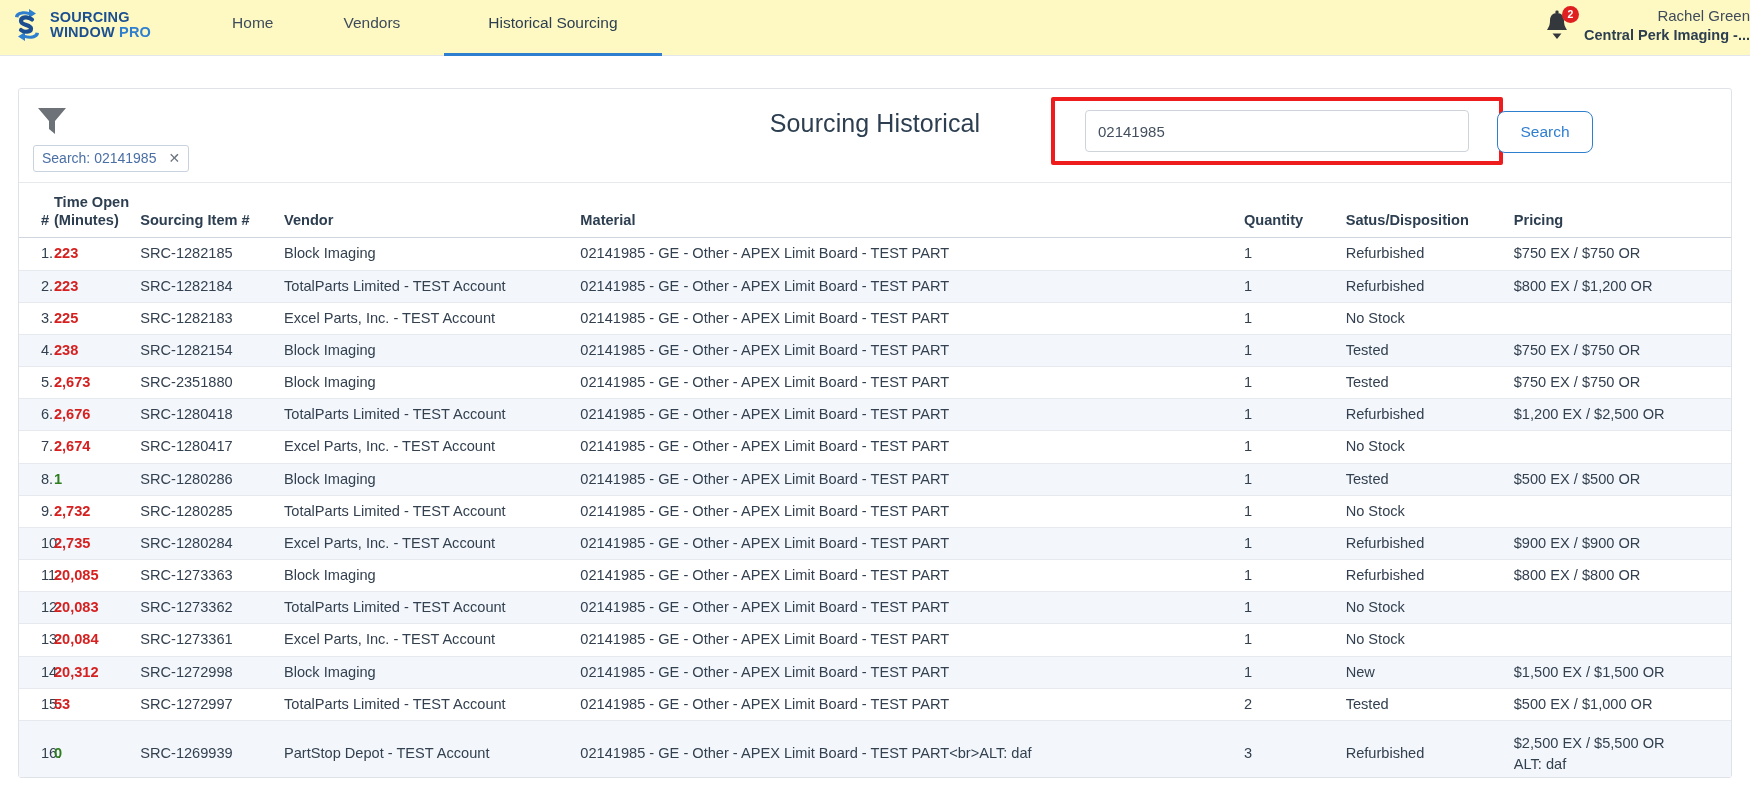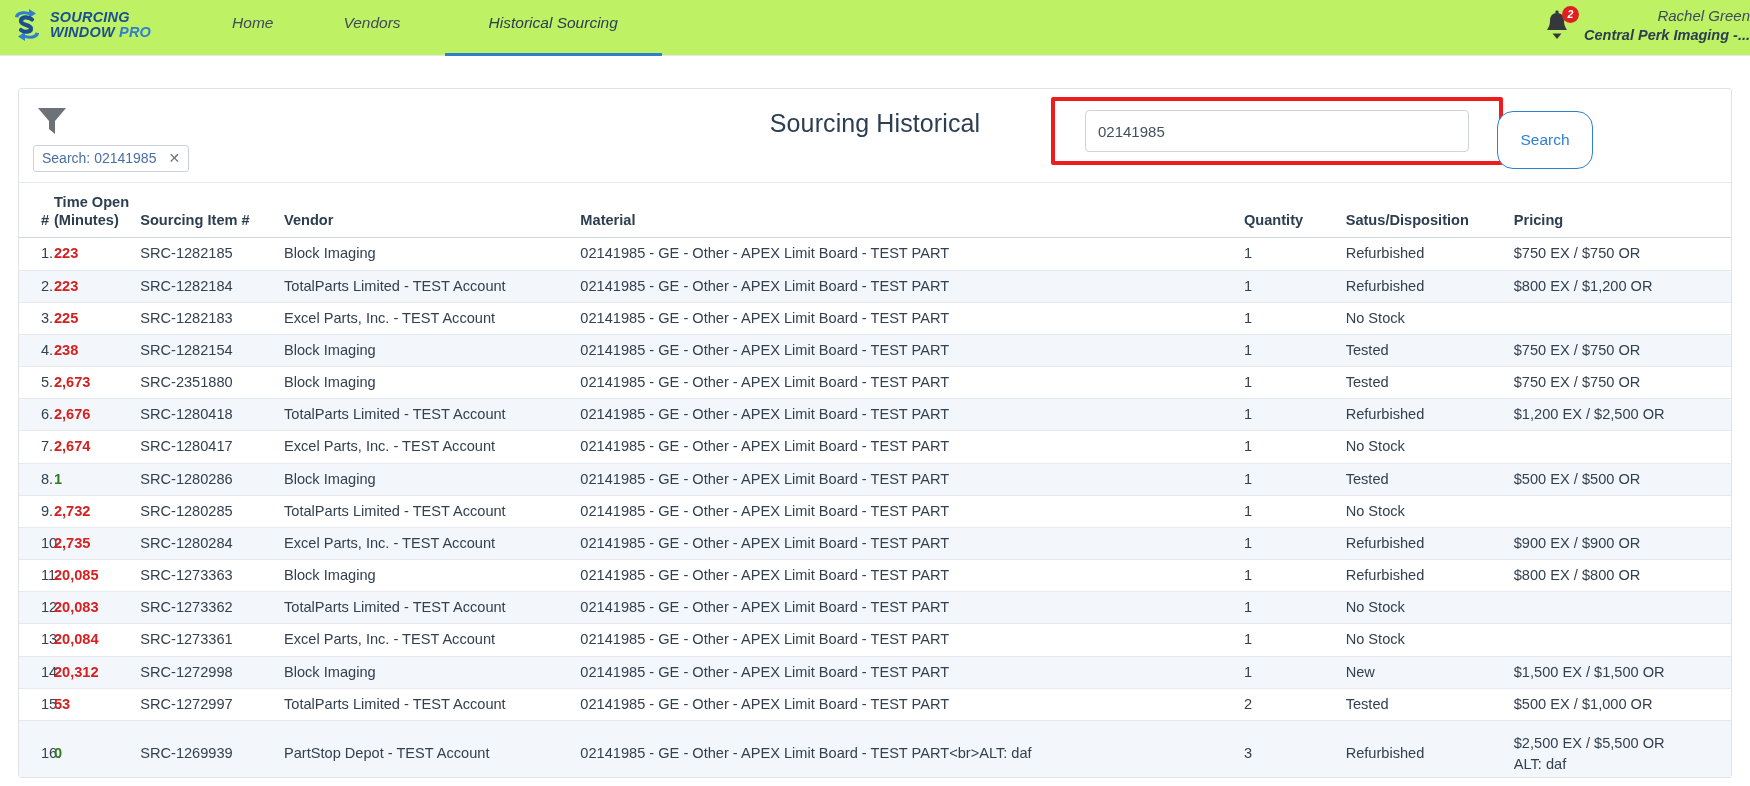--- a/index.html
+++ b/index.html
@@ -10,26 +10,25 @@
     overflow: hidden;
     background: #ffffff;
     font-family: "Liberation Sans", sans-serif;
     color: #212529;
   }
 
   
   .topnav {
     position: relative;
     height: 56px;
-    background: #bef264;
+    background: #fef9c3;
     border-bottom: 1px solid #e3e6ea;
     display: flex;
     align-items: flex-start;
     padding-left: 10px;
-    font-style: italic;
   }
   .brand {
     display: flex;
     align-items: center;
     margin-top: 8px;
     margin-right: 55px;
     flex: 0 0 auto;
   }
   .brand-mark {
     width: 34px; height: 34px;
@@ -155,29 +154,29 @@
     font-family: "Liberation Sans", sans-serif;
     color: #44505f;
     padding: 8px 12px;
     outline: none;
     background: #fff;
   }
   .search-btn {
     position: absolute;
     left: 1478px;
     top: 22px;
-    height: 58px;
+    height: 42px;
     min-width: 96px;
     padding: 0 18px;
     border: 1px solid #2f7fd1;
     background: #fff;
     color: #2f7fd1;
     font-size: 15.5px;
     font-family: "Liberation Sans", sans-serif;
-    border-radius: 16px;
+    border-radius: 8px;
     cursor: pointer;
     white-space: nowrap;
   }
 
   .chip-row {
     position: absolute;
     left: 14px;
     top: 56px;
   }
   .chip {

